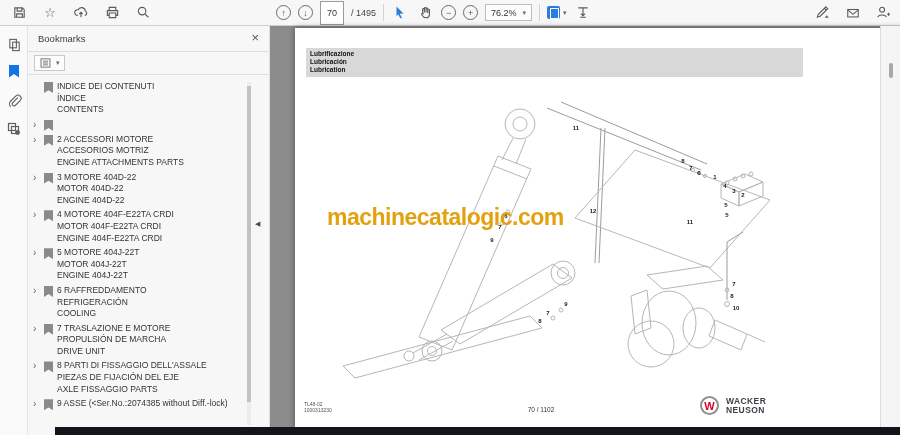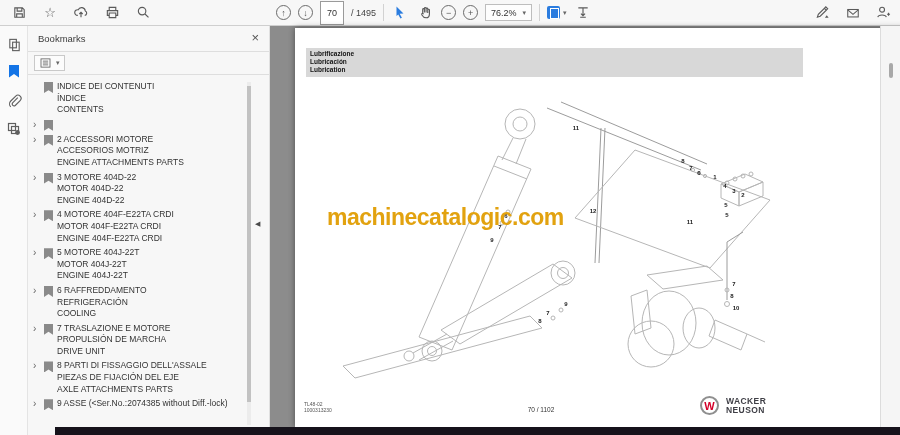--- a/index.html
+++ b/index.html
@@ -277,21 +277,21 @@
             <div>PROPULSIÓN DE MARCHA</div>
             <div>DRIVE UNIT</div>
           </div>
         </div>
         <div class="bm-item">
           <span class="bm-chevron">›</span>
           <span class="bm-ico"></span>
           <div class="bm-text">
             <div>8 PARTI DI FISSAGGIO DELL'ASSALE</div>
             <div>PIEZAS DE FIJACIÓN DEL EJE</div>
-            <div>AXLE ATTACHMENTS PARTS</div>
+            <div>AXLE FISSAGGIO PARTS</div>
           </div>
         </div>
         <div class="bm-item">
           <span class="bm-chevron">›</span>
           <span class="bm-ico"></span>
           <div class="bm-text">
             <div>9 ASSE (&lt;Ser.No.:2074385 without Diff.-lock)</div>
           </div>
         </div>
       </div>

